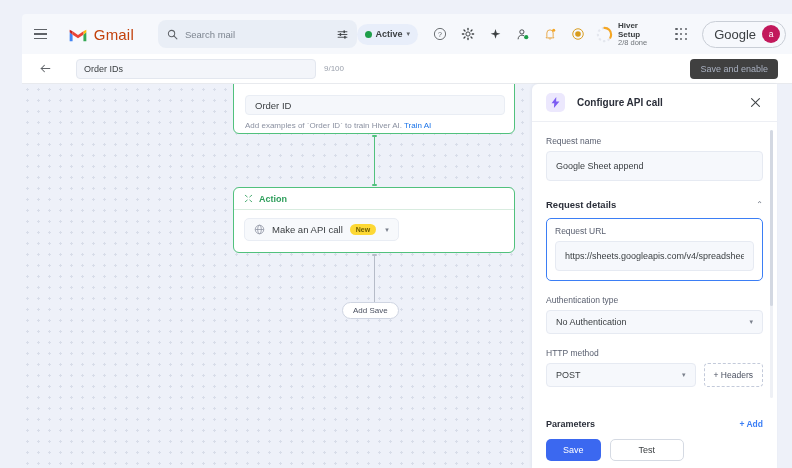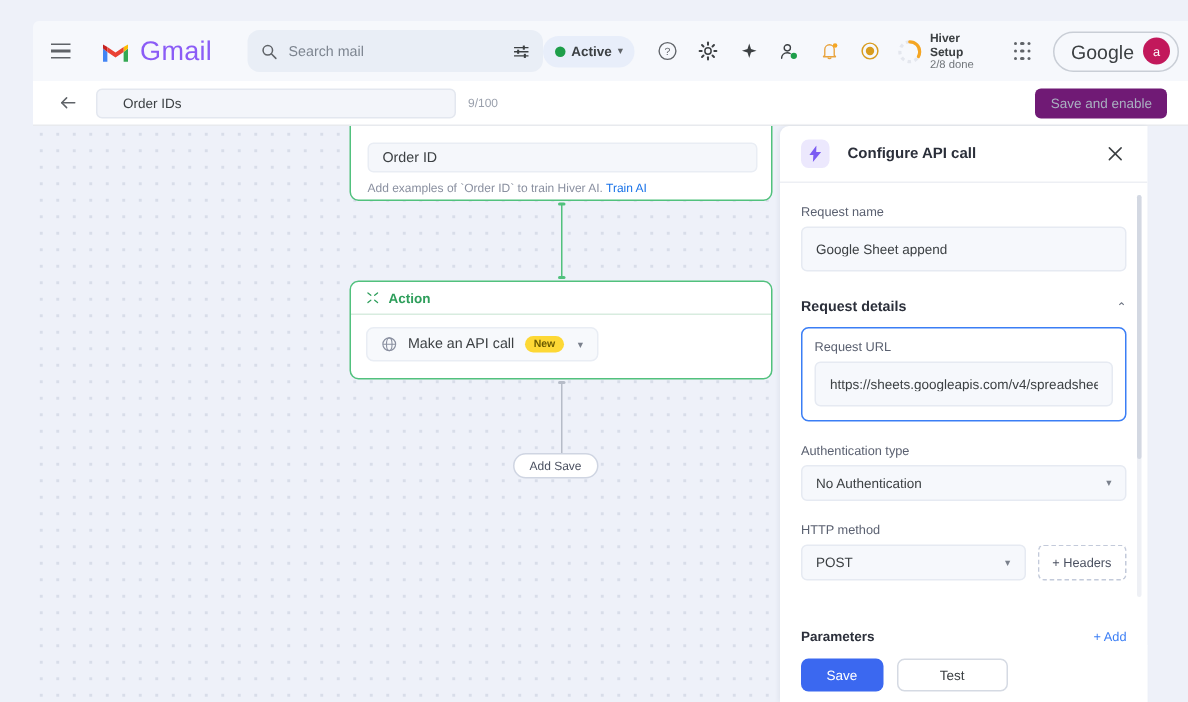--- a/index.html
+++ b/index.html
@@ -19,21 +19,21 @@
     display: flex; align-items: center;
     border-top-left-radius: 4px;
   }
   .hamburger { width: 30px; height: 30px; margin-left: 4px;
     display: flex; flex-direction: column; justify-content: center;
     align-items: center; gap: 3px; cursor: pointer; border-radius: 50%; }
   .hamburger span { display:block; width: 13px; height: 1.6px; background: #5f6368; }
 
   .gm-logo { display: flex; align-items: center; margin-left: 12px; gap: 6px; }
   .gm-logo svg { display: block; }
-  .gm-logo-text { font-size: 18px; color: #8b5cf6; letter-spacing: .2px; }
+  .gm-logo-text { font-size: 15px; color: #c2410c; letter-spacing: .2px; }
 
   .search-wrap {
     margin-left: 24px; width: 200px; height: 28px;
     background: #e9eef6; border-radius: 8px;
     display: flex; align-items: center; padding: 0 9px; cursor: text;
   }
   .search-wrap input {
     flex: 1; border: none; background: transparent; outline: none;
     font-size: 9.5px; color: #3c4043; font-family: inherit; margin-left: 7px;
   }
@@ -75,30 +75,30 @@
 
   
   .subbar {
     position: absolute; left: 22px; top: 54px; width: 770px; height: 30px;
     background: #ffffff; display: flex; align-items: center;
     border-bottom: 1px solid #e8eaee;
   }
   .back-btn { width: 22px; height: 22px; margin-left: 12px; display:flex;
     align-items:center; justify-content:center; cursor:pointer; border-radius:50%; }
   .name-field {
-    margin-left: 8px; width: 240px; height: 20px;
+    margin-left: 20px; width: 240px; height: 20px;
     background: #f3f5fa; border: 1px solid #e3e7ef; border-radius: 4px;
-    display: flex; align-items: center; padding: 0 17px; cursor: text;
+    display: flex; align-items: center; padding: 0 7px; cursor: text;
   }
   .name-field input { flex:1; border:none; background:transparent; outline:none;
     font-size: 9px; color: #3c4043; font-family: inherit; }
   .char-count { font-size: 8px; color: #9aa0ac; margin-left: 8px; }
   .save-enable {
     margin-left: auto; margin-right: 14px;
-    background: #701a75; color: #a9b0c0; border: none; border-radius: 4px;
+    background: #404040; color: #a9b0c0; border: none; border-radius: 4px;
     font-size: 9px; font-family: inherit; padding: 5px 10px; cursor: not-allowed;
   }
 
   
   .canvas {
     position: absolute; left: 22px; top: 84px; width: 510px; height: 384px;
     background-color: #eef1f9;
     background-image: radial-gradient(#d8dde9 1px, transparent 1.1px);
     background-size: 11px 11px;
     overflow: hidden;
@@ -143,21 +143,21 @@
 
   .add-step {
     position:absolute; left: 320px; top: 218px;
     background:#fff; border:1px solid #cfd5e2; border-radius: 11px;
     height: 17px; padding: 0 10px; display:flex; align-items:center;
     font-size: 8px; color:#4a5060; cursor:pointer;
   }
 
   
   .panel {
-    position: absolute; left: 520px; top: 84px; width: 245px; height: 384px;
+    position: absolute; left: 532px; top: 84px; width: 245px; height: 384px;
     background: #ffffff; border-radius: 6px 0 0 0;
     display: flex; flex-direction: column; overflow: hidden;
     box-shadow: -1px 0 3px rgba(40,50,80,.06);
   }
   .panel-head {
     height: 38px; display:flex; align-items:center; padding: 0 14px;
     border-bottom: 1px solid #edeff4; flex: none;
   }
   .bolt-box { width: 19px; height: 19px; border-radius: 5px; background:#ece8fd;
     display:flex; align-items:center; justify-content:center; flex:none; }
@@ -201,21 +201,21 @@
 
   .row-two { display:flex; gap: 8px; align-items: center; }
   .row-two .select { flex: 1; }
   .btn-headers {
     border: 1px dashed #c3cada; background:#fff; border-radius:4px;
     height: 24px; padding: 0 9px; font-size: 8.5px; color:#4a5060;
     font-family: inherit; cursor:pointer; white-space: nowrap;
   }
   .params-row { display:flex; align-items:center; margin-top: 32px; }
   .params-row .pl { font-size: 9px; color:#2b2f3a; font-weight:bold; }
-  .params-row .add { margin-left:auto; font-size: 8.5px; color:#3b7ef5; cursor:pointer; }
+  .params-row .add { margin-left:auto; font-size: 8.5px; color:#3b7ef5; cursor:pointer;font-weight:bold; }
 
   .panel-foot {
     flex: none; height: 38px; display:flex; align-items:center; gap: 9px;
     padding: 0 14px; background:#fff; border-top: 1px solid #fff;
   }
   .btn-save { background:#3b68f0; color:#fff; border:none; border-radius:5px;
     height: 22px; padding: 0 17px; font-size: 9px; font-family: inherit; cursor:pointer; }
   .btn-test { background:#fff; color:#3c4043; border:1px solid #d5dae3; border-radius:5px;
     height: 22px; padding: 0 28px; font-size: 9px; font-family: inherit; cursor:pointer; }
 </style>

